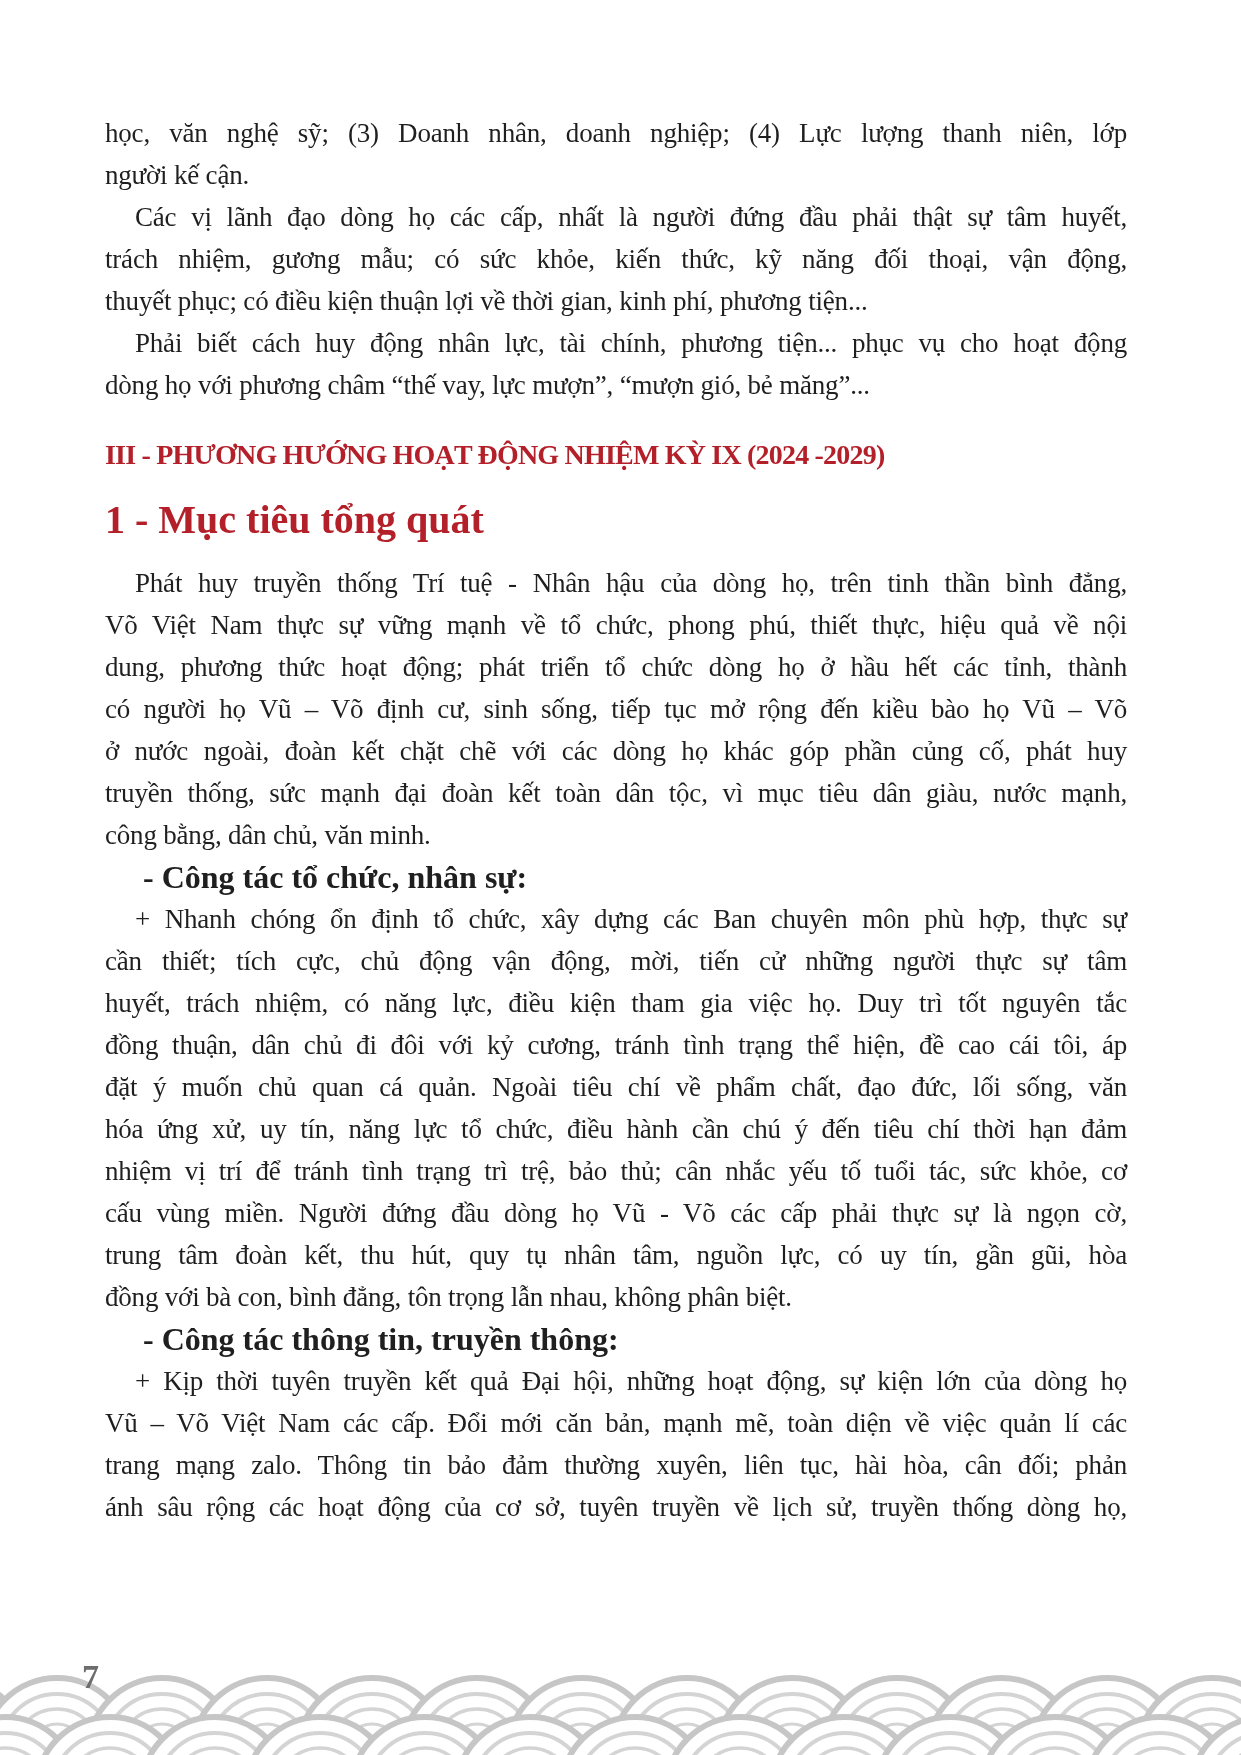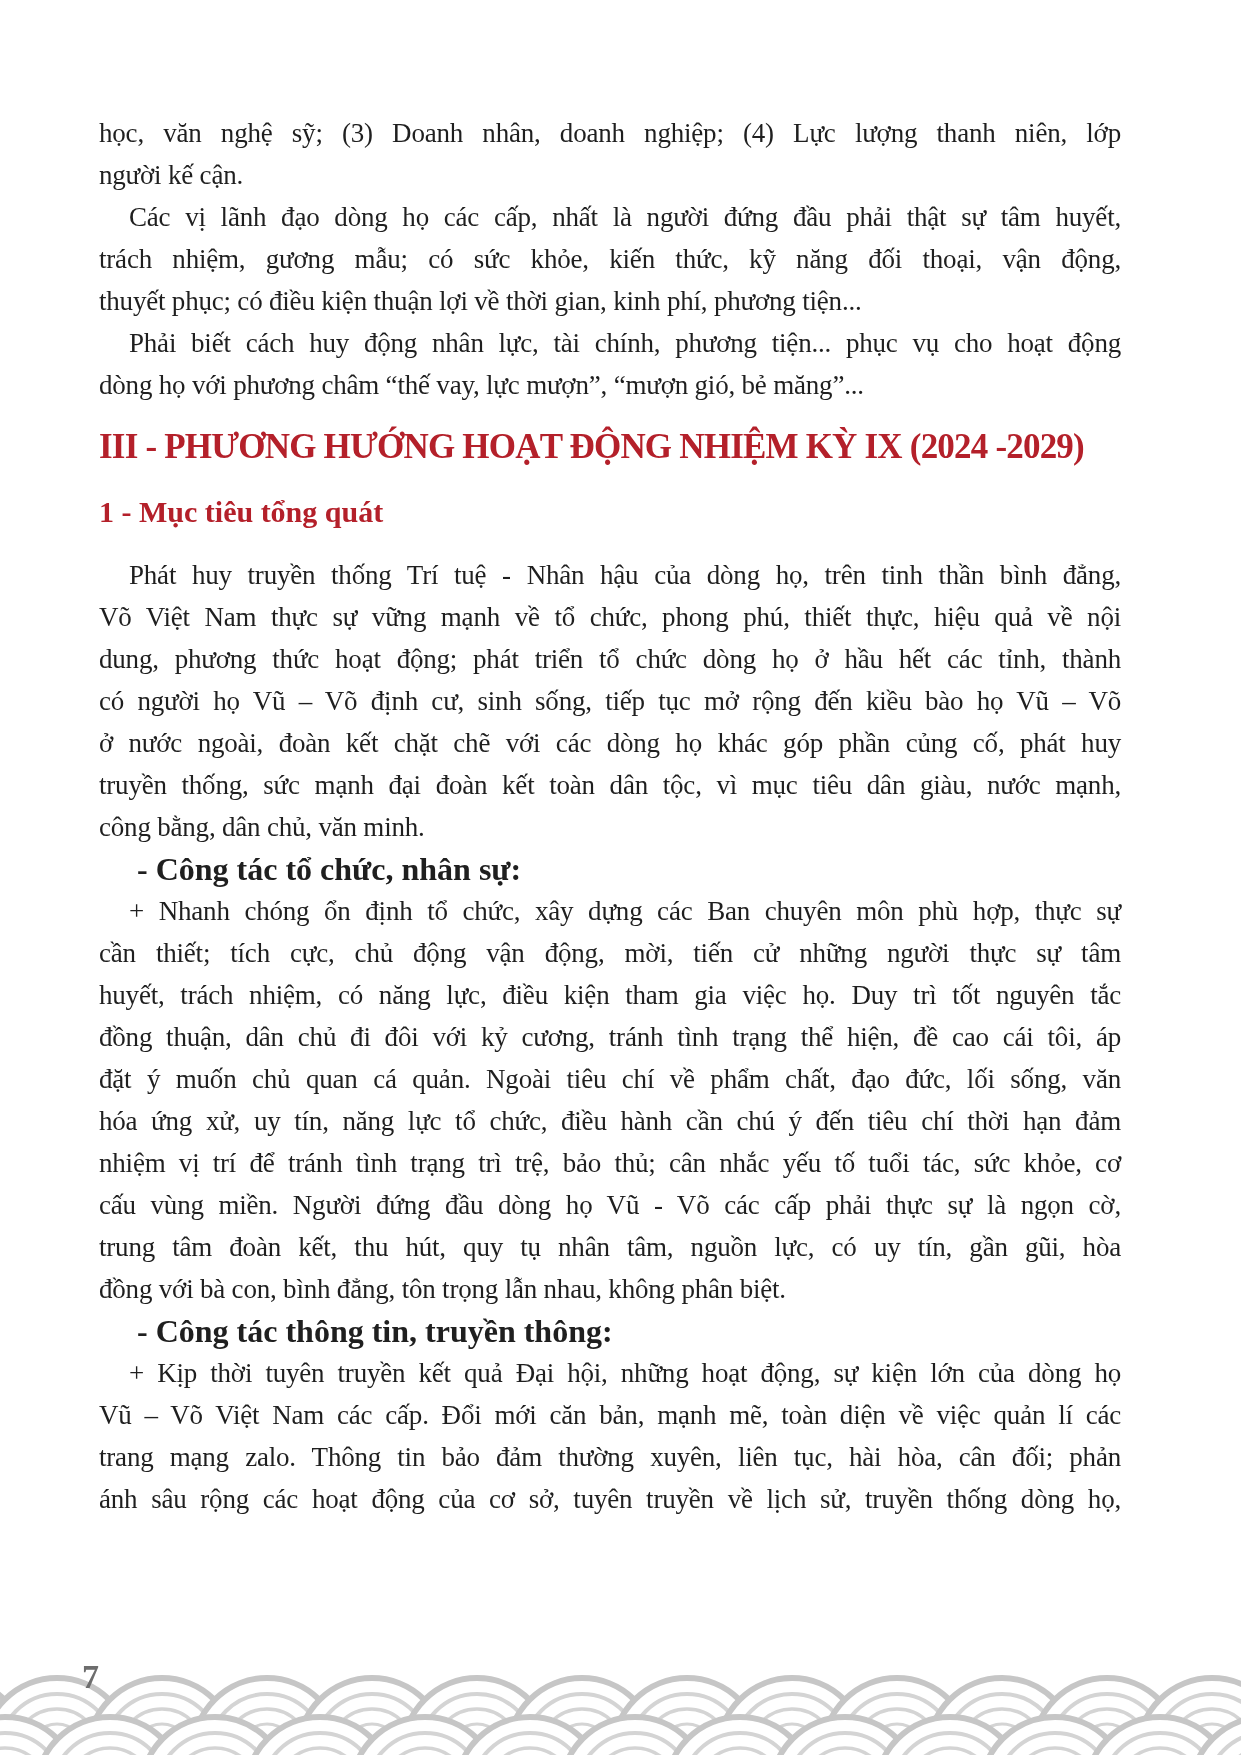--- a/index.html
+++ b/index.html
@@ -6,49 +6,49 @@
   .page{
     position:relative;
     width:1241px;height:1755px;
     background:#ffffff;
     overflow:hidden;
     font-family:"Liberation Serif","DejaVu Serif",serif;
     margin:0 auto;
   }
   .textblock{
     position:absolute;
-    left:99px;top:112px;
+    left:105px;top:112px;
     width:1022px;
     color:var(--body-color,#1f1f1f);
     font-family:Liberation Serif, serif;
   }
   .para{margin:0;}
   .line{
     font-size:27px;
     line-height:42px;
     letter-spacing:-0.2px;
     text-align:justify;
     text-align-last:justify;
     white-space:normal;
   }
   .line.last{text-align-last:left;}
   .line.indent{padding-left:30px;}
   .h1{
     color:var(--red,#b4202a);
     font-weight:bold;
-    font-size:35px;
+    font-size:28px;
     line-height:46px;
     letter-spacing:-0.8px;
-    margin:18px 0 22px 0;
+    margin:26px 0 22px 0;
     white-space:nowrap;
   }
   .h2{
     color:var(--red,#b4202a);
     font-weight:bold;
-    font-size:30px;
+    font-size:40px;
     line-height:40px;
     margin:22px 0 22px 0;
     white-space:nowrap;
   }
   .boldline{
     font-weight:bold;
     font-size:32px;
     line-height:42px;
     padding-left:38px;
     white-space:nowrap;

